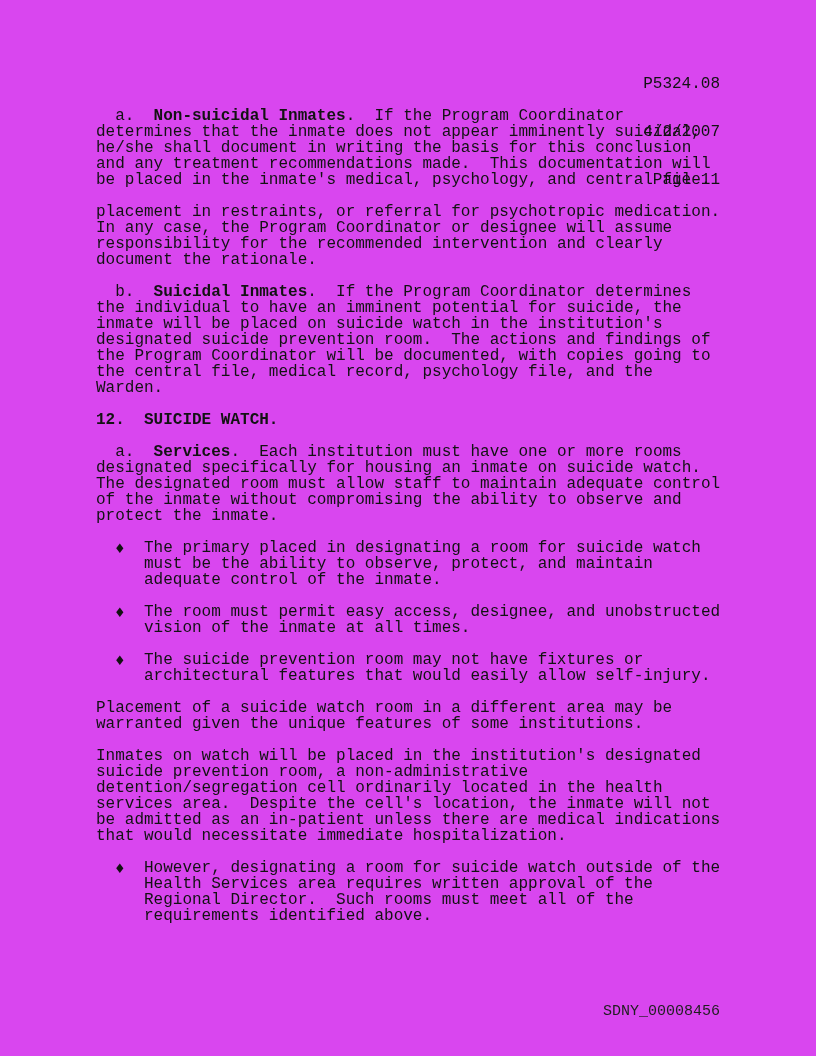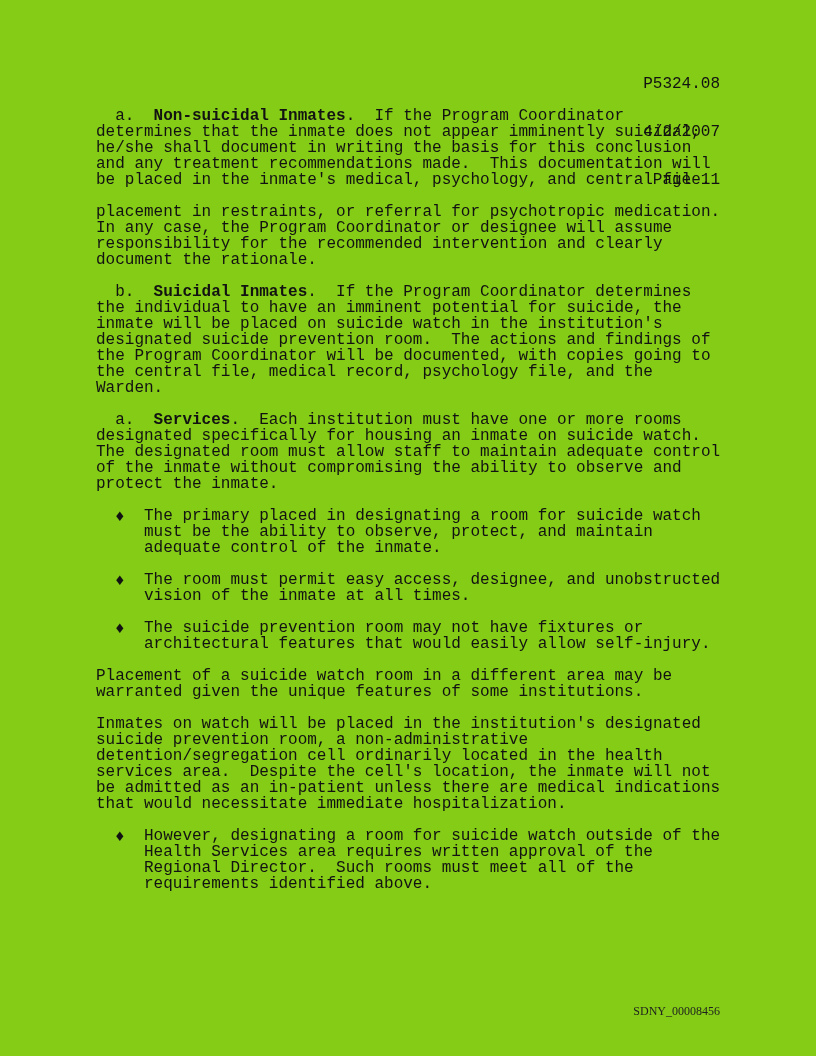--- a/index.html
+++ b/index.html
@@ -4,21 +4,21 @@
 <style>
   html, body {
     margin: 0;
     padding: 0;
     background: #ffffff;
   }
   .page {
     position: relative;
     width: 816px;
     height: 1056px;
-    background: #84cc16;
+    background: #d946ef;
     overflow: hidden;
     font-family: "Liberation Mono", "DejaVu Sans Mono", monospace;
     font-size: 16px;
     line-height: 16px;
     color: #121212;
   }
   .header {
     position: absolute;
     top: 44px;
     right: 96px;
@@ -49,22 +49,22 @@
     left: 18px;
     top: 1px;
     font-family: "DejaVu Sans", sans-serif;
     font-size: 13px;
     line-height: 15px;
   }
   .footer {
     position: absolute;
     top: 1005px;
     right: 96px;
-    font-family: Liberation Serif, serif;
-    font-size: 12px;
+    font-family: Liberation Mono, monospace;
+    font-size: 15px;
     line-height: 13px;
     color: #1f1f1f;
     margin-left: 46px;
   }
 </style>
 </head>
 <body>
 
 <div class="page">
 
@@ -88,20 +88,21 @@
 document the rationale.</div>
 
     <div class="para"><span>  b.  </span><span class="b">Suicidal Inmates</span><span>.  If the Program Coordinator determines
 the individual to have an imminent potential for suicide, the
 inmate will be placed on suicide watch in the institution's
 designated suicide prevention room.  The actions and findings of
 the Program Coordinator will be documented, with copies going to
 the central file, medical record, psychology file, and the
 Warden.</span></div>
 
+    <div class="para b">12.  SUICIDE WATCH.</div>
 
     <div class="para"><span>  a.  </span><span class="b">Services</span><span>.  Each institution must have one or more rooms
 designated specifically for housing an inmate on suicide watch.
 The designated room must allow staff to maintain adequate control
 of the inmate without compromising the ability to observe and
 protect the inmate.</span></div>
 
     <div class="bullet"><span class="marker">♦</span><span>The primary placed in designating a room for suicide watch
 must be the ability to observe, protect, and maintain
 adequate control of the inmate.</span></div>

